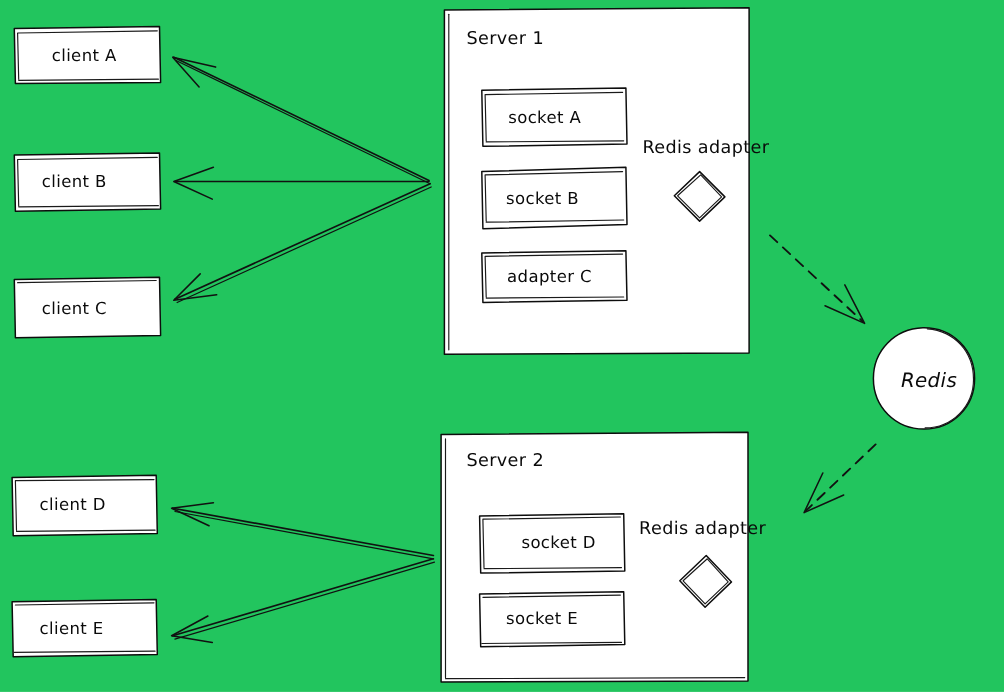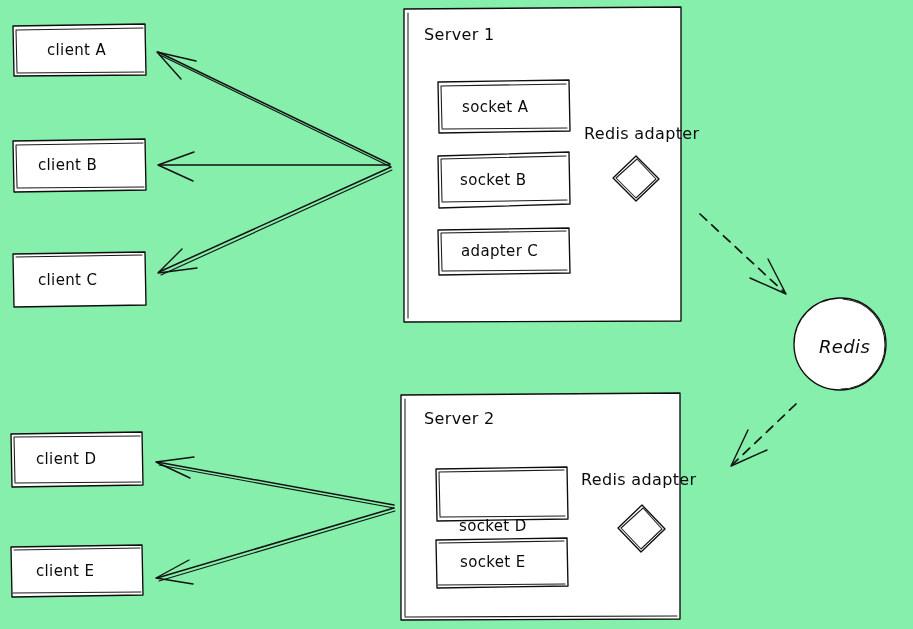--- a/index.html
+++ b/index.html
@@ -8,21 +8,21 @@
     padding: 0;
     background: #ffffff;
   }
   body {
     font-family: "DejaVu Sans", sans-serif;
   }
   #canvas {
     position: relative;
     width: 913px;
     height: 629px;
-    background: #86efac;
+    background: #22c55e;
     overflow: hidden;
   }
   #canvas svg {
     position: absolute;
     top: 0;
     left: 0;
     width: 913px;
     height: 629px;
   }
   .sketch-stroke {
@@ -214,21 +214,21 @@
   <div class="lbl lbl-node" style="left:38px; top:271px;">client C</div>
   <div class="lbl lbl-node" style="left:36px; top:450px;text-align:center;">client D</div>
   <div class="lbl lbl-node" style="left:36px; top:562px;">client E</div>
 
   <div class="lbl lbl-title" style="left:424px; top:25px;">Server 1</div>
   <div class="lbl lbl-title" style="left:424px; top:409px;">Server 2</div>
 
   <div class="lbl lbl-node" style="left:462px; top:98px;">socket A</div>
   <div class="lbl lbl-node" style="left:460px; top:171px;">socket B</div>
   <div class="lbl lbl-node" style="left:461px; top:242px;">adapter C</div>
-  <div class="lbl lbl-node" style="left:459px; top:484px;margin-top:33px;">socket D</div>
+  <div class="lbl lbl-node" style="left:474px; top:484px;">socket D</div>
   <div class="lbl lbl-node" style="left:460px; top:553px;">socket E</div>
 
   <div class="lbl lbl-adapter" style="left:584px; top:124px;">Redis adapter</div>
   <div class="lbl lbl-adapter" style="left:581px; top:470px;">Redis adapter</div>
 
   <div class="lbl lbl-redis" style="left:819px; top:336px;">Redis</div>
 
 </div>
 
 </body></html>

